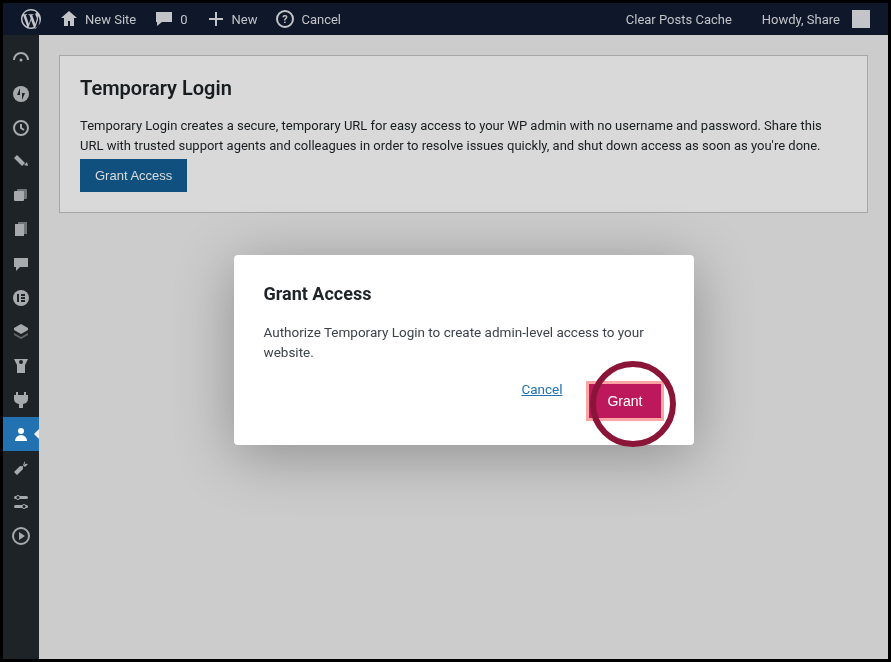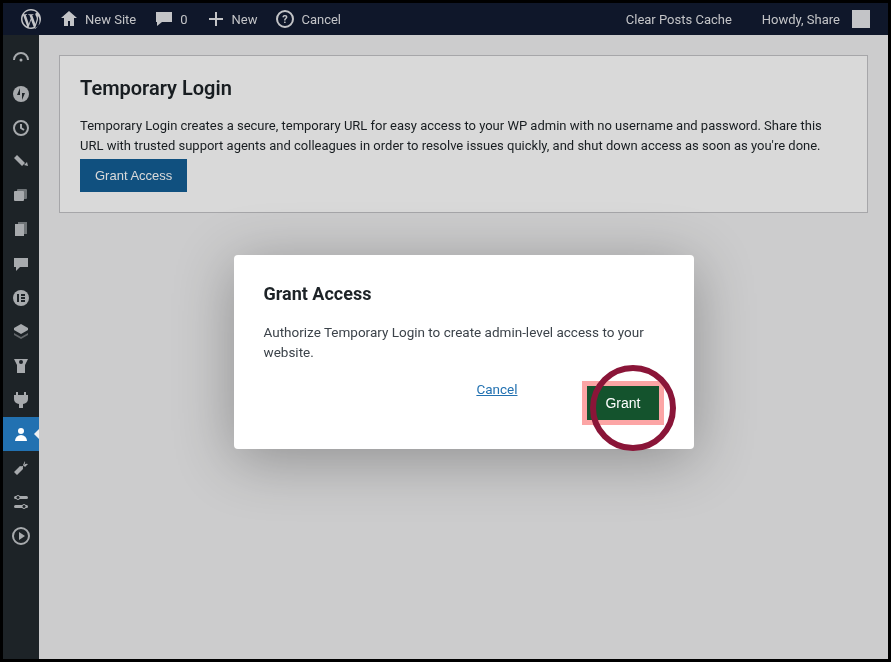--- a/index.html
+++ b/index.html
@@ -74,27 +74,26 @@
       border-radius: 4px;
       box-shadow: 0 10px 60px rgba(0,0,0,0.3);
       padding: 28px 30px 24px 30px;
       position: relative;
     }
     .modal h3 { font-size: 18px; font-weight: 700; color: #1d2327; margin-bottom: 18px; }
     .modal p { font-size: 13.5px; color: #3c434a; line-height: 1.5; margin-bottom: 18px; }
     .modal-actions { display: flex; justify-content: flex-end; align-items: flex-start; gap: 24px; }
     .link-cancel { color: #2271b1; font-size: 13.5px; text-decoration: underline; cursor: pointer; }
     .btn-grant {
-      background: #14532d;
+      background: #be185d;
       color: #fff;
-      border: 5px solid #fca5a5;
+      border: 3px solid #fca5a5;
       padding: 9px 18px;
       font-size: 14px;
       cursor: pointer;
-      margin-left: 41px;
     }
     .highlight-circle {
       position: absolute;
       width: 86px; height: 86px;
       border: 6px solid #8a1538;
       border-radius: 50%;
       right: 18px; bottom: -2px;
       pointer-events: none;
     }
   </style>

